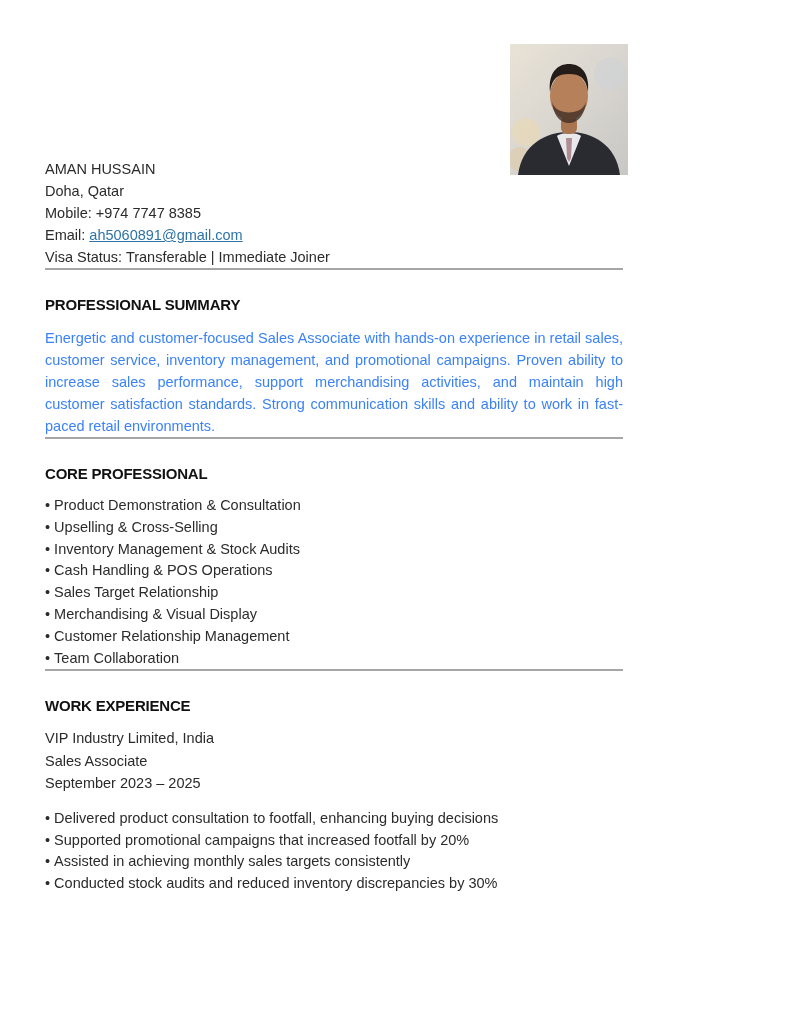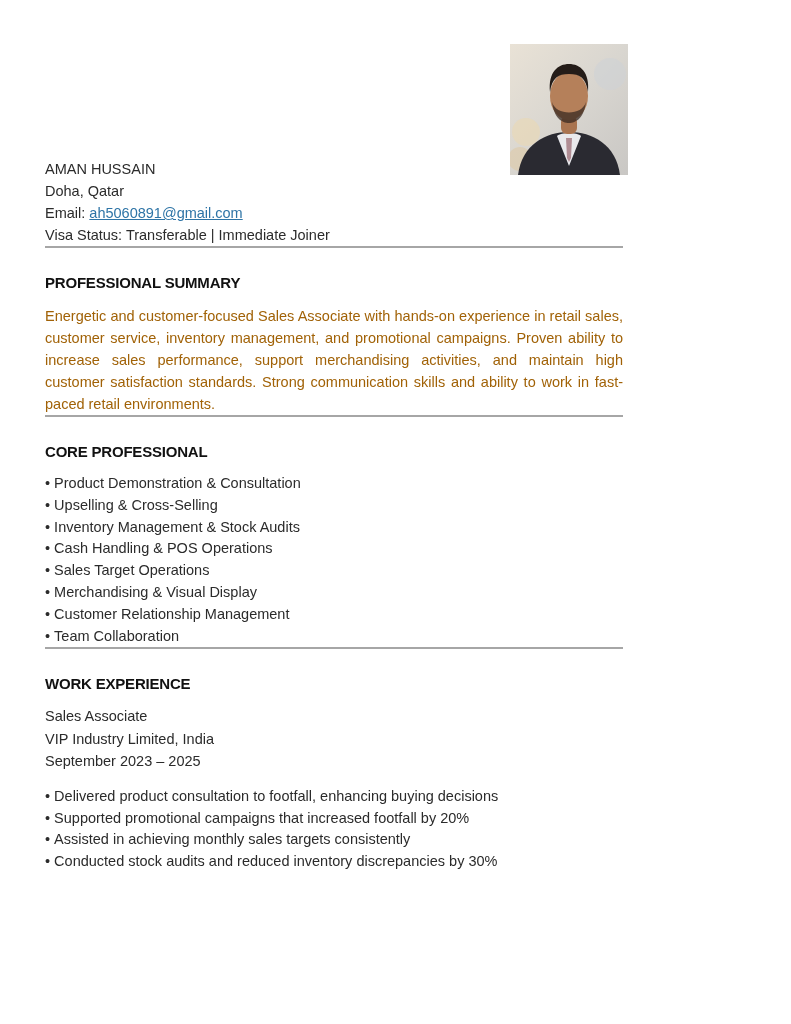--- a/index.html
+++ b/index.html
@@ -55,21 +55,21 @@
     color: #111111;
     letter-spacing: -0.2px;
     margin-top: 26px;
   }
 
   .summary-body {
     margin-top: 14px;
     font-size: 14.5px;
     line-height: 22px;
     text-align: justify;
-    color: #a16207;
+    color: #3b82f6;
   }
 
   ul.bullet-list {
     list-style: none;
     margin-top: 13px;
     font-size: 14.5px;
     line-height: 21.8px;
     color: #2b2b2b;
   }
   ul.bullet-list li::before {
@@ -115,49 +115,50 @@
 
       <path d="M42,58 C44,74 52,79 59,79 C66,79 74,74 76,58 C72,72 46,72 42,58 Z" fill="#3a2a22" opacity="0.75"></path>
 
       <path d="M40,48 C38,28 48,20 59,20 C70,20 80,28 78,48 C76,34 70,30 59,30 C48,30 42,34 40,48 Z" fill="#241c18"></path>
     </svg>
   </div>
 
   <div class="contact">
     <div>AMAN HUSSAIN</div>
     <div>Doha, Qatar</div>
+    <div>Mobile: +974 7747 8385</div>
     <div><span>Email: </span><a href="#">ah5060891@gmail.com</a></div>
     <div>Visa Status: Transferable | Immediate Joiner</div>
   </div>
 
   <hr class="divider divider-1">
 
   <h2 class="section-heading">PROFESSIONAL SUMMARY</h2>
   <p class="summary-body">Energetic and customer-focused Sales Associate with hands-on experience in retail sales, customer service, inventory management, and promotional campaigns. Proven ability to increase sales performance, support merchandising activities, and maintain high customer satisfaction standards. Strong communication skills and ability to work in fast-paced retail environments.</p>
 
   <hr class="divider divider-2">
 
   <h2 class="section-heading">CORE PROFESSIONAL</h2>
   <ul class="bullet-list">
       <li>Product Demonstration &amp; Consultation</li>
       <li>Upselling &amp; Cross-Selling</li>
       <li>Inventory Management &amp; Stock Audits</li>
       <li>Cash Handling &amp; POS Operations</li>
-      <li>Sales Target Operations</li>
+      <li>Sales Target Relationship</li>
       <li>Merchandising &amp; Visual Display</li>
       <li>Customer Relationship Management</li>
       <li>Team Collaboration</li>
     </ul>
 
   <hr class="divider divider-3">
 
   <h2 class="section-heading">WORK EXPERIENCE</h2>
   <div class="job-meta">
+    <div>VIP Industry Limited, India</div>
     <div>Sales Associate</div>
-    <div>VIP Industry Limited, India</div>
     <div>September 2023 – 2025</div>
   </div>
   <ul class="bullet-list job-bullets">
       <li>Delivered product consultation to footfall, enhancing buying decisions</li>
       <li>Supported promotional campaigns that increased footfall by 20%</li>
       <li>Assisted in achieving monthly sales targets consistently</li>
       <li>Conducted stock audits and reduced inventory discrepancies by 30%</li>
     </ul>
 
 </div>

